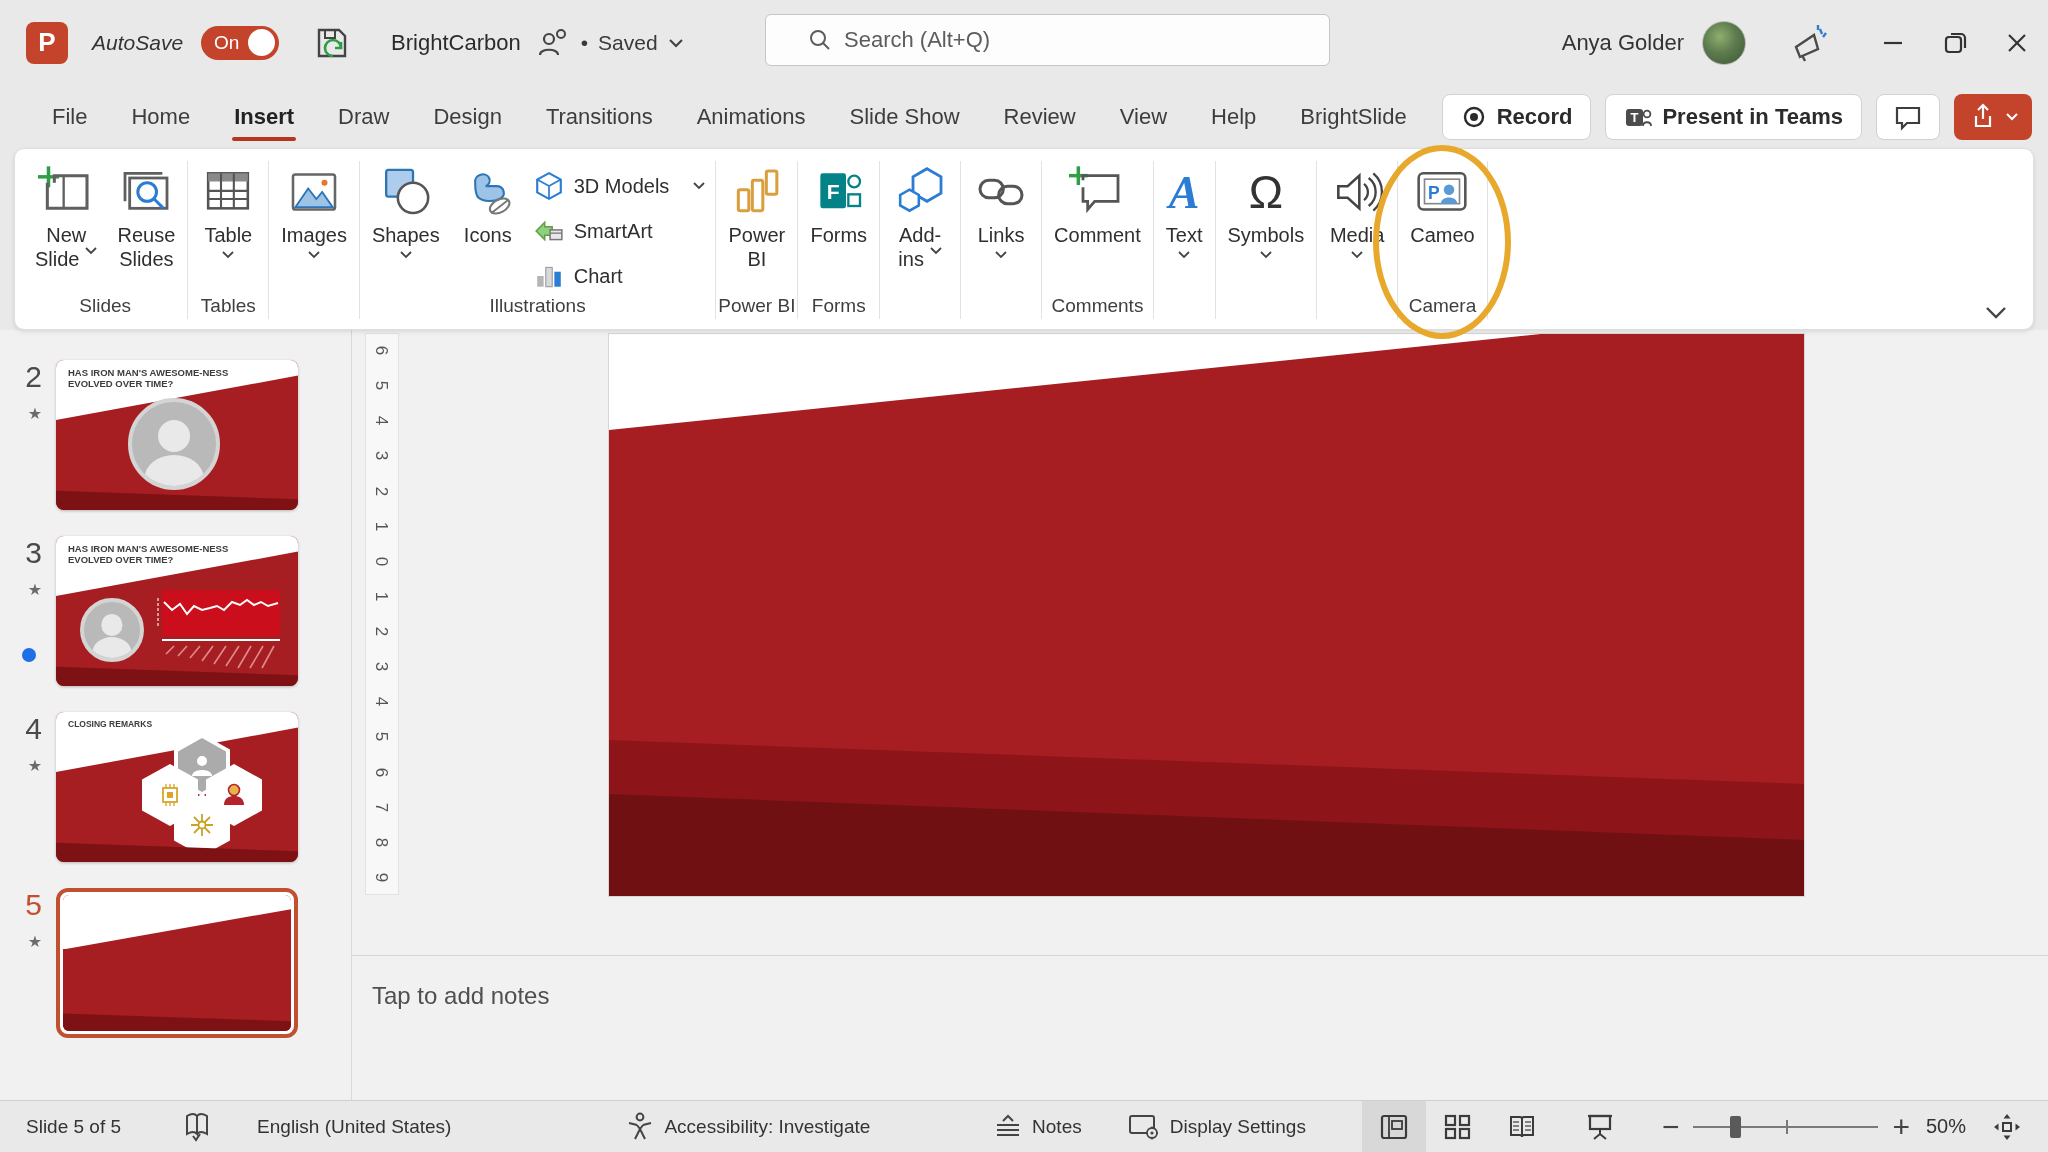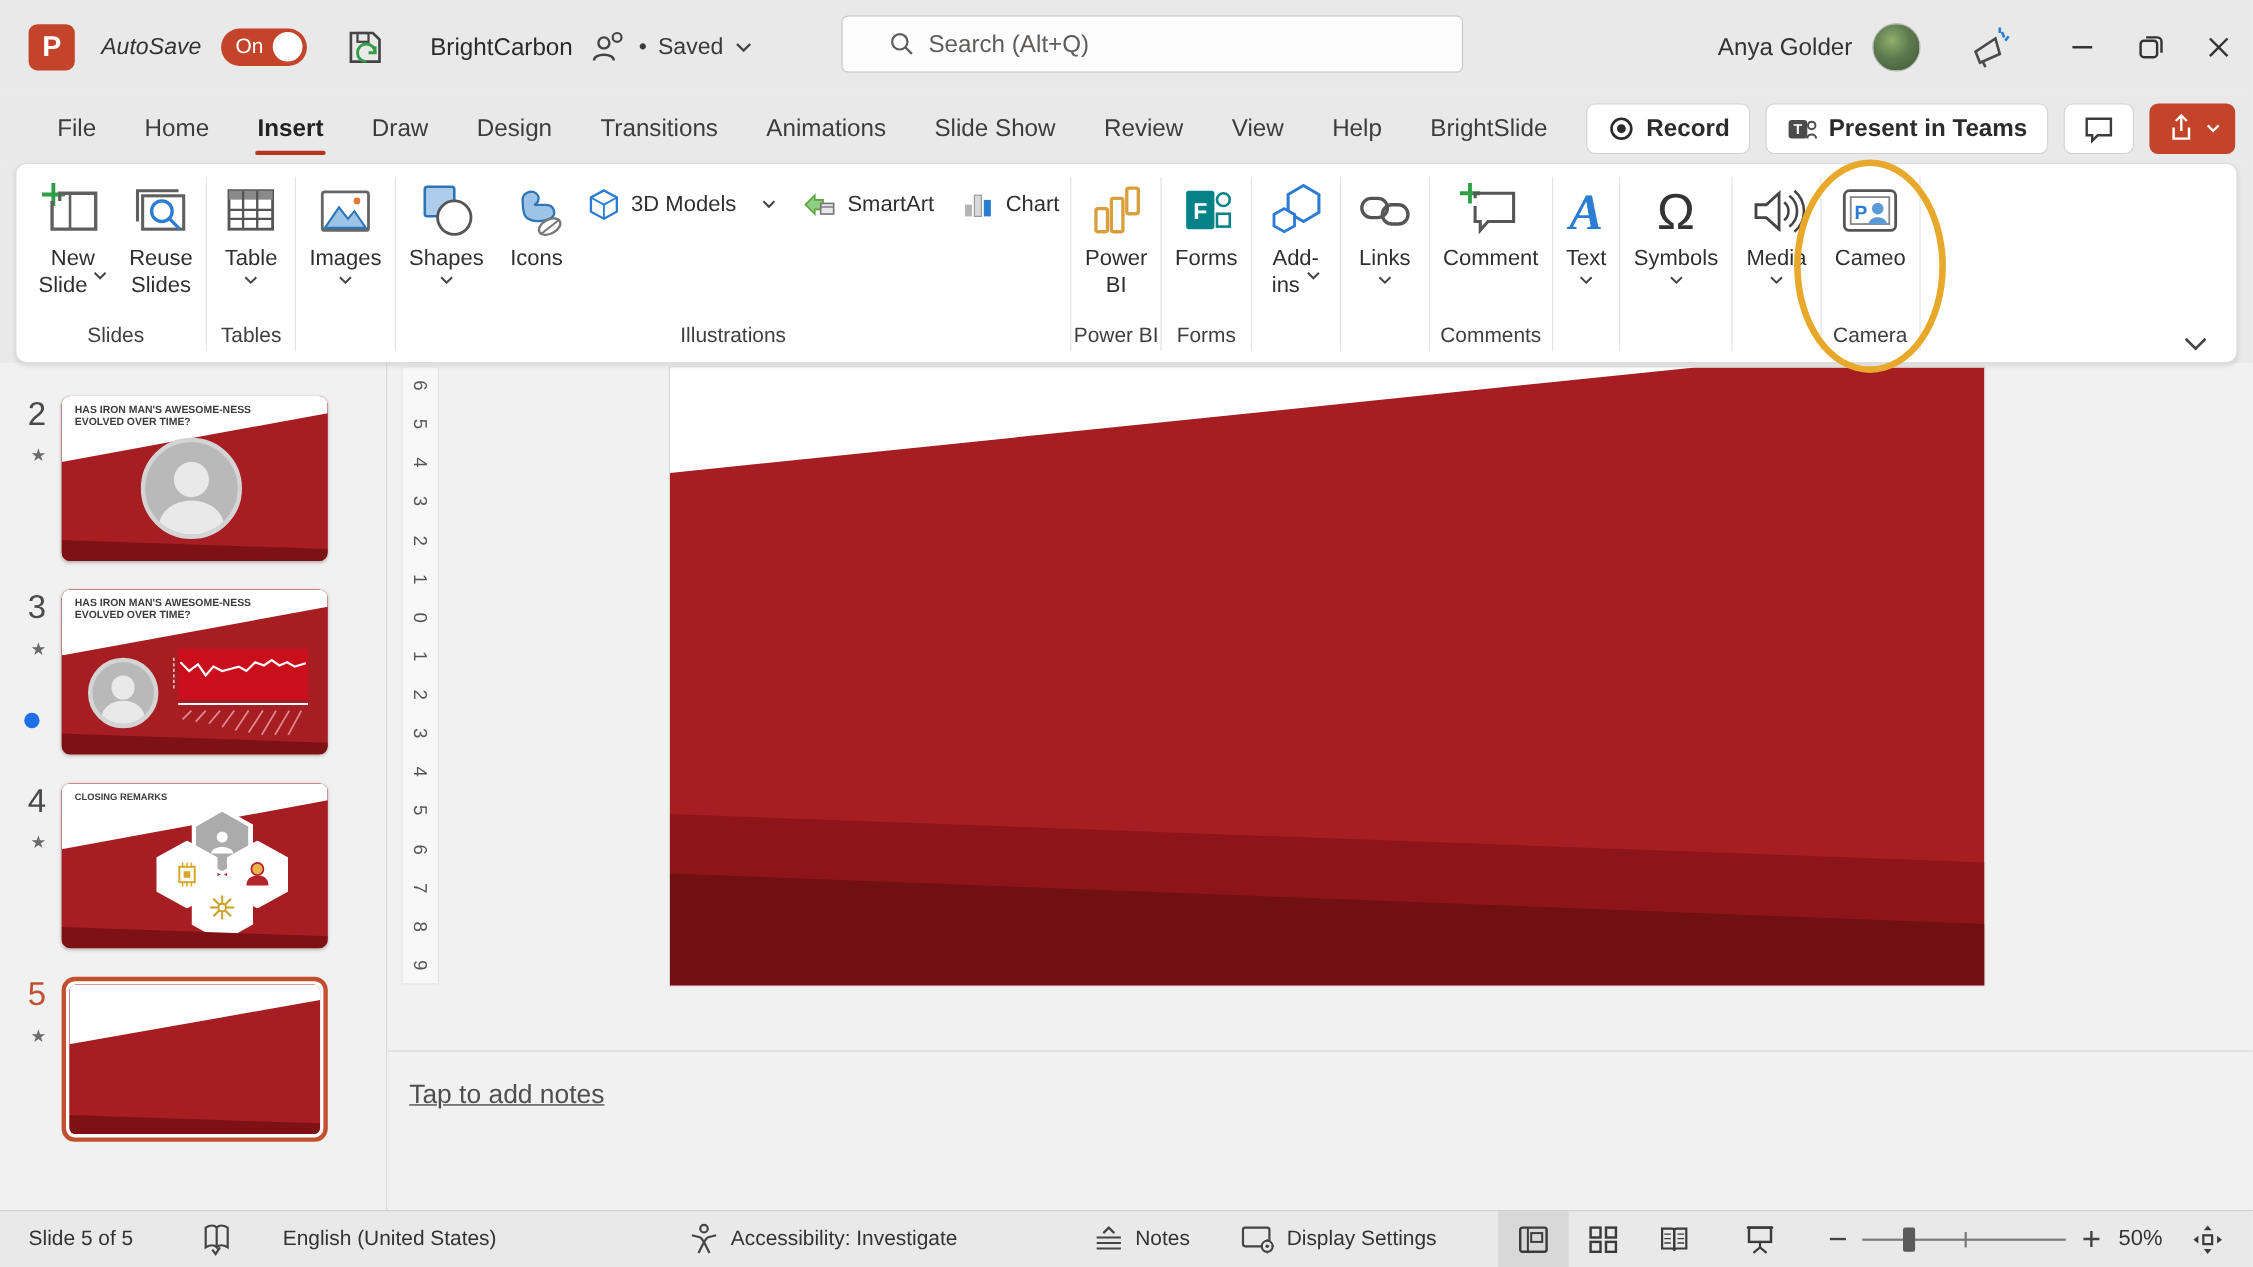--- a/index.html
+++ b/index.html
@@ -42,21 +42,21 @@
   .ribbon-card { position:absolute; left:14px; right:14px; top:0; height:182px; background:#fff; border:1px solid #dedede; border-radius:10px; box-shadow:0 2px 4px rgba(0,0,0,0.10); display:flex; align-items:stretch; padding:0 10px; }
   .rgroup { display:flex; flex-direction:column; position:relative; }
   .rgroup-body { flex:1; display:flex; justify-content:center; align-items:flex-start; padding-top:8px; }
   .rgroup-label { height:34px; text-align:center; font-size:19px; color:#3f3f3f; }
   .rdiv { width:1px; background:#e2e2e2; margin:12px 2px 10px 2px; }
   .rbtn { display:flex; flex-direction:column; align-items:center; padding:4px 10px; border-radius:4px; }
   .ric { height:62px; display:flex; align-items:center; justify-content:center; }
   .rlbl { font-size:20px; color:#2f2f2f; text-align:center; line-height:1.2; }
   .rlbl .l2 { display:flex; align-items:flex-start; gap:6px; justify-content:center; }
   .chev-below { margin-top:4px; }
-  .stack-col { display:flex; flex-direction:row; gap:25px; padding:14px 8px 0 8px; }
+  .stack-col { display:flex; flex-direction:column; gap:15px; padding:14px 8px 0 8px; }
   .stack-item { display:flex; align-items:center; gap:10px; font-size:20px; color:#2f2f2f; }
   .glyph-a { font-size:46px; font-style:italic; font-weight:bold; color:#2B7CD3; font-family:"Liberation Serif", serif; }
   .glyph-om { font-size:46px; color:#333; font-weight:normal; }
   .collapse-chev { position:absolute; right:26px; bottom:10px; }
   .cameo-ellipse { position:absolute; left:50%; top:-4px; transform:translateX(-50%); width:138px; height:194px; border:6px solid #E7A82B; border-radius:50%; z-index:60; pointer-events:none; }
 
   
   .workspace { flex:1; display:flex; background:#f1f1f1; position:relative; }
   .thumb-panel { width:352px; flex:none; border-right:1px solid #d9d9d9; padding-top:30px; position:relative; }
   .trow { display:flex; margin-bottom:26px; }
@@ -74,21 +74,21 @@
   .sel-frame .thumb { width:228px; height:136px; border-radius:6px; box-shadow:none; }
   .blue-dot { position:absolute; left:22px; top:318px; width:14px; height:14px; border-radius:50%; background:#1E6FE8; }
   .hex { position:absolute; clip-path:polygon(50% 0,100% 25%,100% 75%,50% 100%,0 75%,0 25%); display:flex; align-items:center; justify-content:center; }
 
   
   .main-area { flex:1; position:relative; }
   .ruler { position:absolute; left:13px; top:3px; width:34px; height:562px; background:#f8f8f8; border:1px solid #e3e3e3; display:flex; flex-direction:column; justify-content:space-between; align-items:center; padding:8px 0; }
   .ruler span { transform:rotate(90deg); font-size:17px; color:#555; background:#f8f8f8; line-height:1; }
   .canvas { position:absolute; left:256px; top:3px; width:1197px; height:564px; background:#fff; border:1px solid #d7d7d7; }
   .canvas svg { display:block; }
-  .notes-panel { position:absolute; left:0; right:0; top:625px; bottom:0; border-top:1px solid #d6d6d6; background:#f1f1f1; padding:26px 0 0 20px;text-decoration:underline; }
+  .notes-panel { position:absolute; left:0; right:0; top:625px; bottom:0; border-top:1px solid #d6d6d6; background:#f1f1f1; padding:26px 0 0 20px; }
   .notes-ph { font-size:24px; color:#4f4f4f; }
 
   
   .statusbar { height:52px; background:#e9e9e9; border-top:1px solid #cfcfcf; display:flex; align-items:center; padding:0 26px; flex:none; font-size:19px; color:#333; }
   .sb-item { display:flex; align-items:center; gap:10px; }
   .view-btn { width:64px; height:52px; display:flex; align-items:center; justify-content:center; }
   .view-btn.active { background:#d8d8d8; }
   .zslider { width:185px; height:2px; background:#7a7a7a; position:relative; margin:0 14px; }
   .zthumb { position:absolute; left:20%; top:-10px; width:11px; height:22px; background:#5a5a5a; border-radius:2px; }
   .ztick { position:absolute; left:50%; top:-6px; width:2px; height:14px; background:#7a7a7a; }

